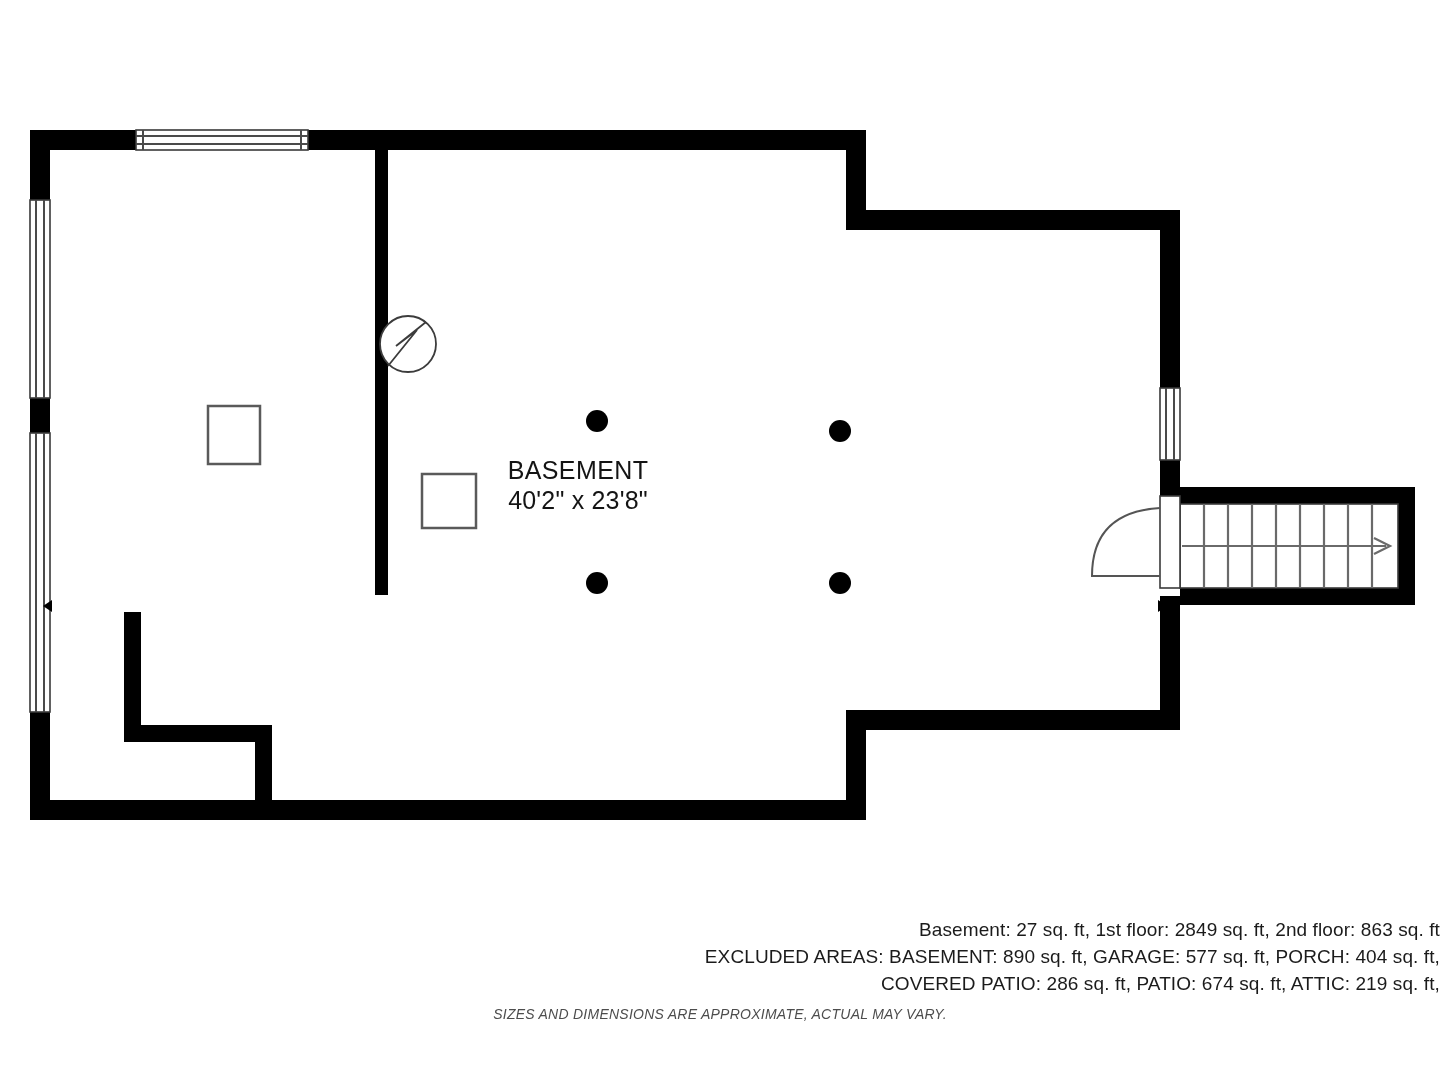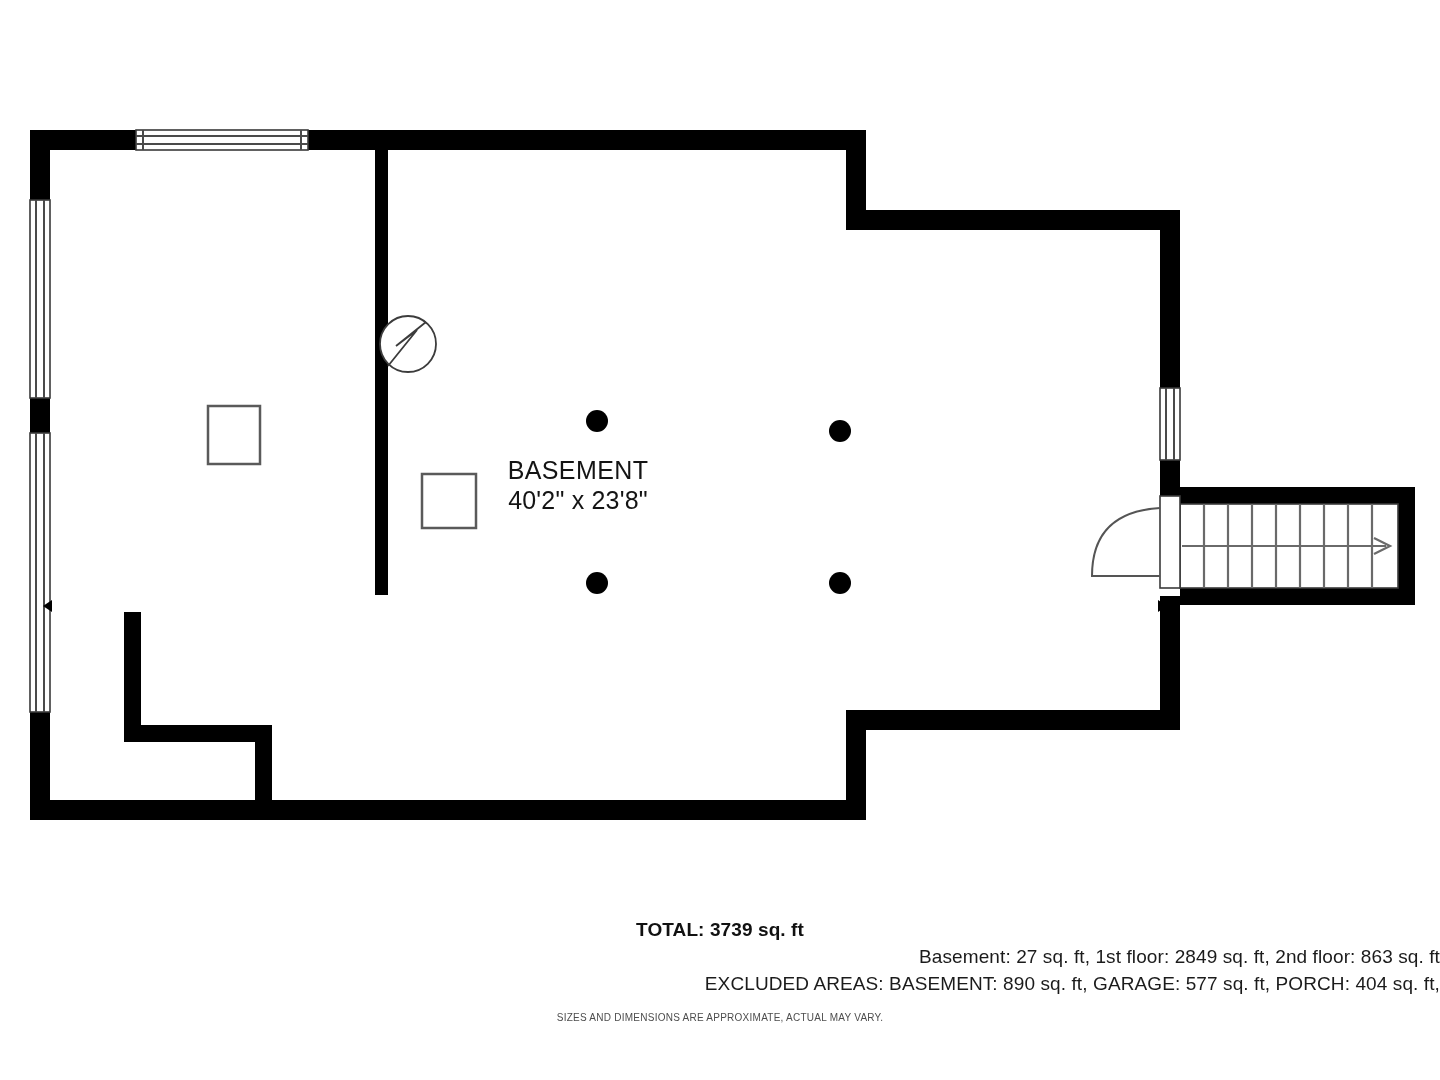--- a/index.html
+++ b/index.html
@@ -76,24 +76,25 @@
   }
   .summary-line {
     font-size: 19px;
     font-weight: normal;
     color: #1b1b1b;
     line-height: 27px;
     letter-spacing: 0.1px;
     text-align: right;
   }
   #summary-disclaimer {
-    margin-top: 15px;
-    font-size: 10px;
+    margin-top: 9px;
+    font-size: 14px;
     color: #4d4d4d;
     letter-spacing: 0.25px;
+    font-style: italic;
   }
 </style>
 </head>
 <body>
 
 <div id="floorplan-page">
 
   <div id="plan-svg-wrap">
     <svg id="plan-svg" viewBox="0 0 1440 900" xmlns="http://www.w3.org/2000/svg">
 
@@ -224,19 +225,19 @@
 
       <g class="room-label-group">
         <text class="room-name" x="578" y="479">BASEMENT</text>
         <text class="room-dims" x="578" y="509">40'2" x 23'8"</text>
       </g>
 
     </svg>
   </div>
 
   <div id="summary-block">
-    <div id="summary-total">TOTAL: 3739 sq. ft</div>
     <div class="summary-line">Basement: 27 sq. ft, 1st floor: 2849 sq. ft, 2nd floor: 863 sq. ft</div>
     <div class="summary-line">EXCLUDED AREAS: BASEMENT: 890 sq. ft, GARAGE: 577 sq. ft, PORCH: 404 sq. ft,</div>
+    <div class="summary-line">COVERED PATIO: 286 sq. ft, PATIO: 674 sq. ft, ATTIC: 219 sq. ft,</div>
     <div id="summary-disclaimer">SIZES AND DIMENSIONS ARE APPROXIMATE, ACTUAL MAY VARY.</div>
   </div>
 
 </div>
 
 </body></html>

